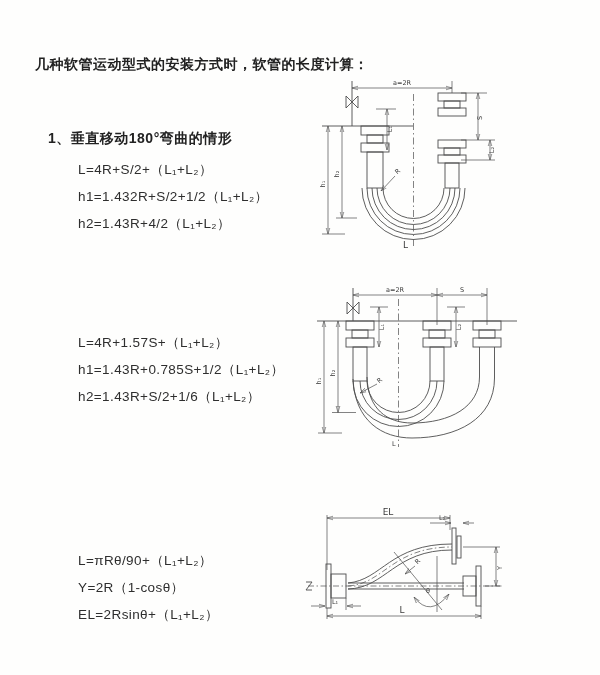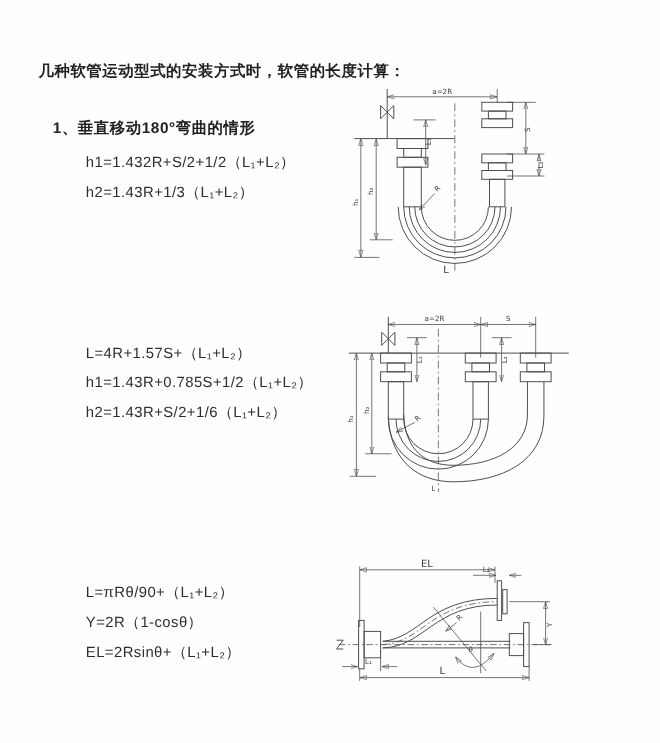--- a/index.html
+++ b/index.html
@@ -6,21 +6,21 @@
   body{
     width:600px;height:675px;position:relative;overflow:hidden;
     background:#fefefd;
     font-family:"Liberation Sans","DejaVu Sans",sans-serif;
     color:#2b2b2b;
   }
   .page-title{
     position:absolute;left:35px;top:20px;
     font-size:14px;font-weight:bold;letter-spacing:.5px;color:#222;margin-top:36px;
   }
-  .section{position:absolute;left:48px;}
+  .section{position:absolute;left:48px;margin-top:22px;}
   .sec-heading{font-size:14px;font-weight:bold;letter-spacing:.5px;color:#222;}
   .formulas{margin:8px 0 0 30px;}
   .formula{font-size:13.5px;letter-spacing:.4px;line-height:27px;color:#2e2e2e;white-space:nowrap;}
   #section-1{top:108px;}
   #section-2{top:299px;}
   #section-3{top:517px;}
   .diag{position:absolute;}
   #diagram-1{left:315px;top:76px;}
   #diagram-2{left:312px;top:281px;}
   #diagram-3{left:302px;top:500px;}
@@ -38,22 +38,23 @@
   .diag text.big{font-size:9px;}
 </style>
 </head>
 <body>
 
 <div class="page-title">几种软管运动型式的安装方式时，软管的长度计算：</div>
 
 <div class="section" id="section-1">
   <div class="sec-heading">1、垂直移动180°弯曲的情形</div>
   <div class="formulas">
+    <div class="formula">L=4R+S/2+（L₁+L₂）</div>
     <div class="formula">h1=1.432R+S/2+1/2（L₁+L₂）</div>
-    <div class="formula">h2=1.43R+1/3（L₁+L₂）</div>
+    <div class="formula">h2=1.43R+4/2（L₁+L₂）</div>
   </div>
 </div>
 
 <div class="section" id="section-2">
   <div class="formulas">
     <div class="formula">L=4R+1.57S+（L₁+L₂）</div>
     <div class="formula">h1=1.43R+0.785S+1/2（L₁+L₂）</div>
     <div class="formula">h2=1.43R+S/2+1/6（L₁+L₂）</div>
   </div>
 </div>

